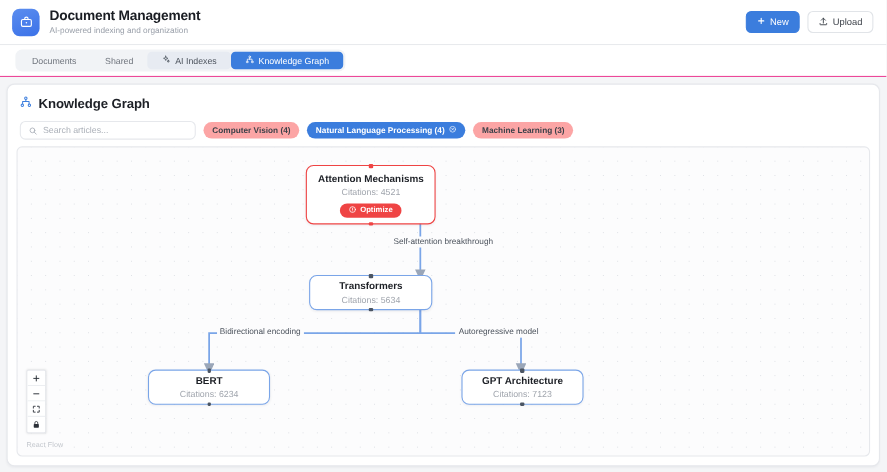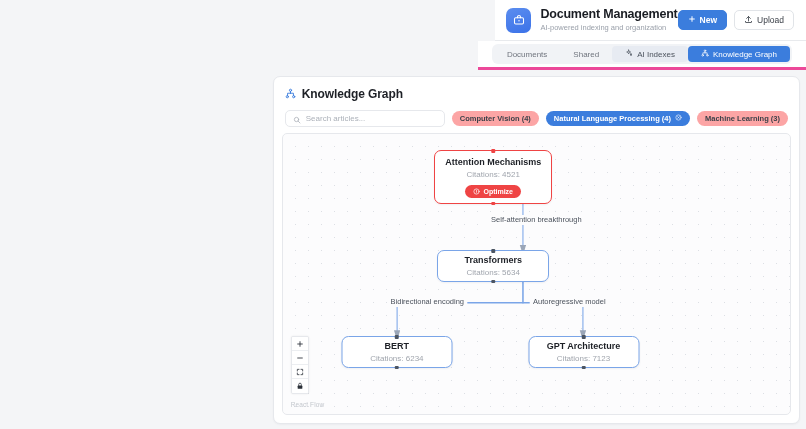--- a/index.html
+++ b/index.html
@@ -8,21 +8,20 @@
     font-family: "Liberation Sans", sans-serif;
     background: #f3f4f6;
     overflow: hidden;
     -webkit-font-smoothing: antialiased;
   }
   .app {
     width: 806px; height: 429px;
     background: #f4f5f7;
     display: flex; flex-direction: column;
     position: relative;
-    align-items: flex-end;
   }
 
   
   .topbar {
     height: 41px; background: #ffffff;
     border-bottom: 1px solid #e8eaed;
     display: flex; align-items: center;
     padding: 0 12px 0 11px;
     flex: 0 0 auto;
   }
@@ -35,27 +34,27 @@
   }
   .brand-text { display: flex; flex-direction: column; justify-content: center; }
   .brand-title { font-size: 12.5px; font-weight: bold; color: #1a1d23; letter-spacing: -0.2px; line-height: 14px; }
   .brand-sub { font-size: 7.5px; color: #9aa0aa; line-height: 11px; margin-top: 1px; }
   .topbar-actions { margin-left: auto; display: flex; align-items: center; gap: 7px; }
   .btn {
     height: 20px; border-radius: 5px; display: inline-flex;
     align-items: center; gap: 4px; padding: 0 9px;
     font-size: 8.5px; cursor: pointer; white-space: nowrap;
   }
-  .btn-primary { background: #3b7ddd; color: #fff; border: 1px solid #3b7ddd; font-weight: 700; }
+  .btn-primary { background: #3b7ddd; color: #fff; border: 1px solid #3b7ddd; font-weight: 400; }
   .btn-ghost { background: #fff; color: #3c4149; border: 1px solid #e1e4e8; }
 
   
   .tabsrow {
     height: 29px; background: #ffffff;
-    border-bottom: 3px solid #ec4899;
+    border-bottom: 1px solid #ec4899;
     display: flex; align-items: center; padding: 0 14px;
     flex: 0 0 auto;
   }
   .tabs {
     display: flex; align-items: center; gap: 0;
     background: #f1f3f6; border-radius: 6px; padding: 2px;
     height: 20px;
   }
   .tab {
     height: 16px; padding: 0 13px; border-radius: 4px;

